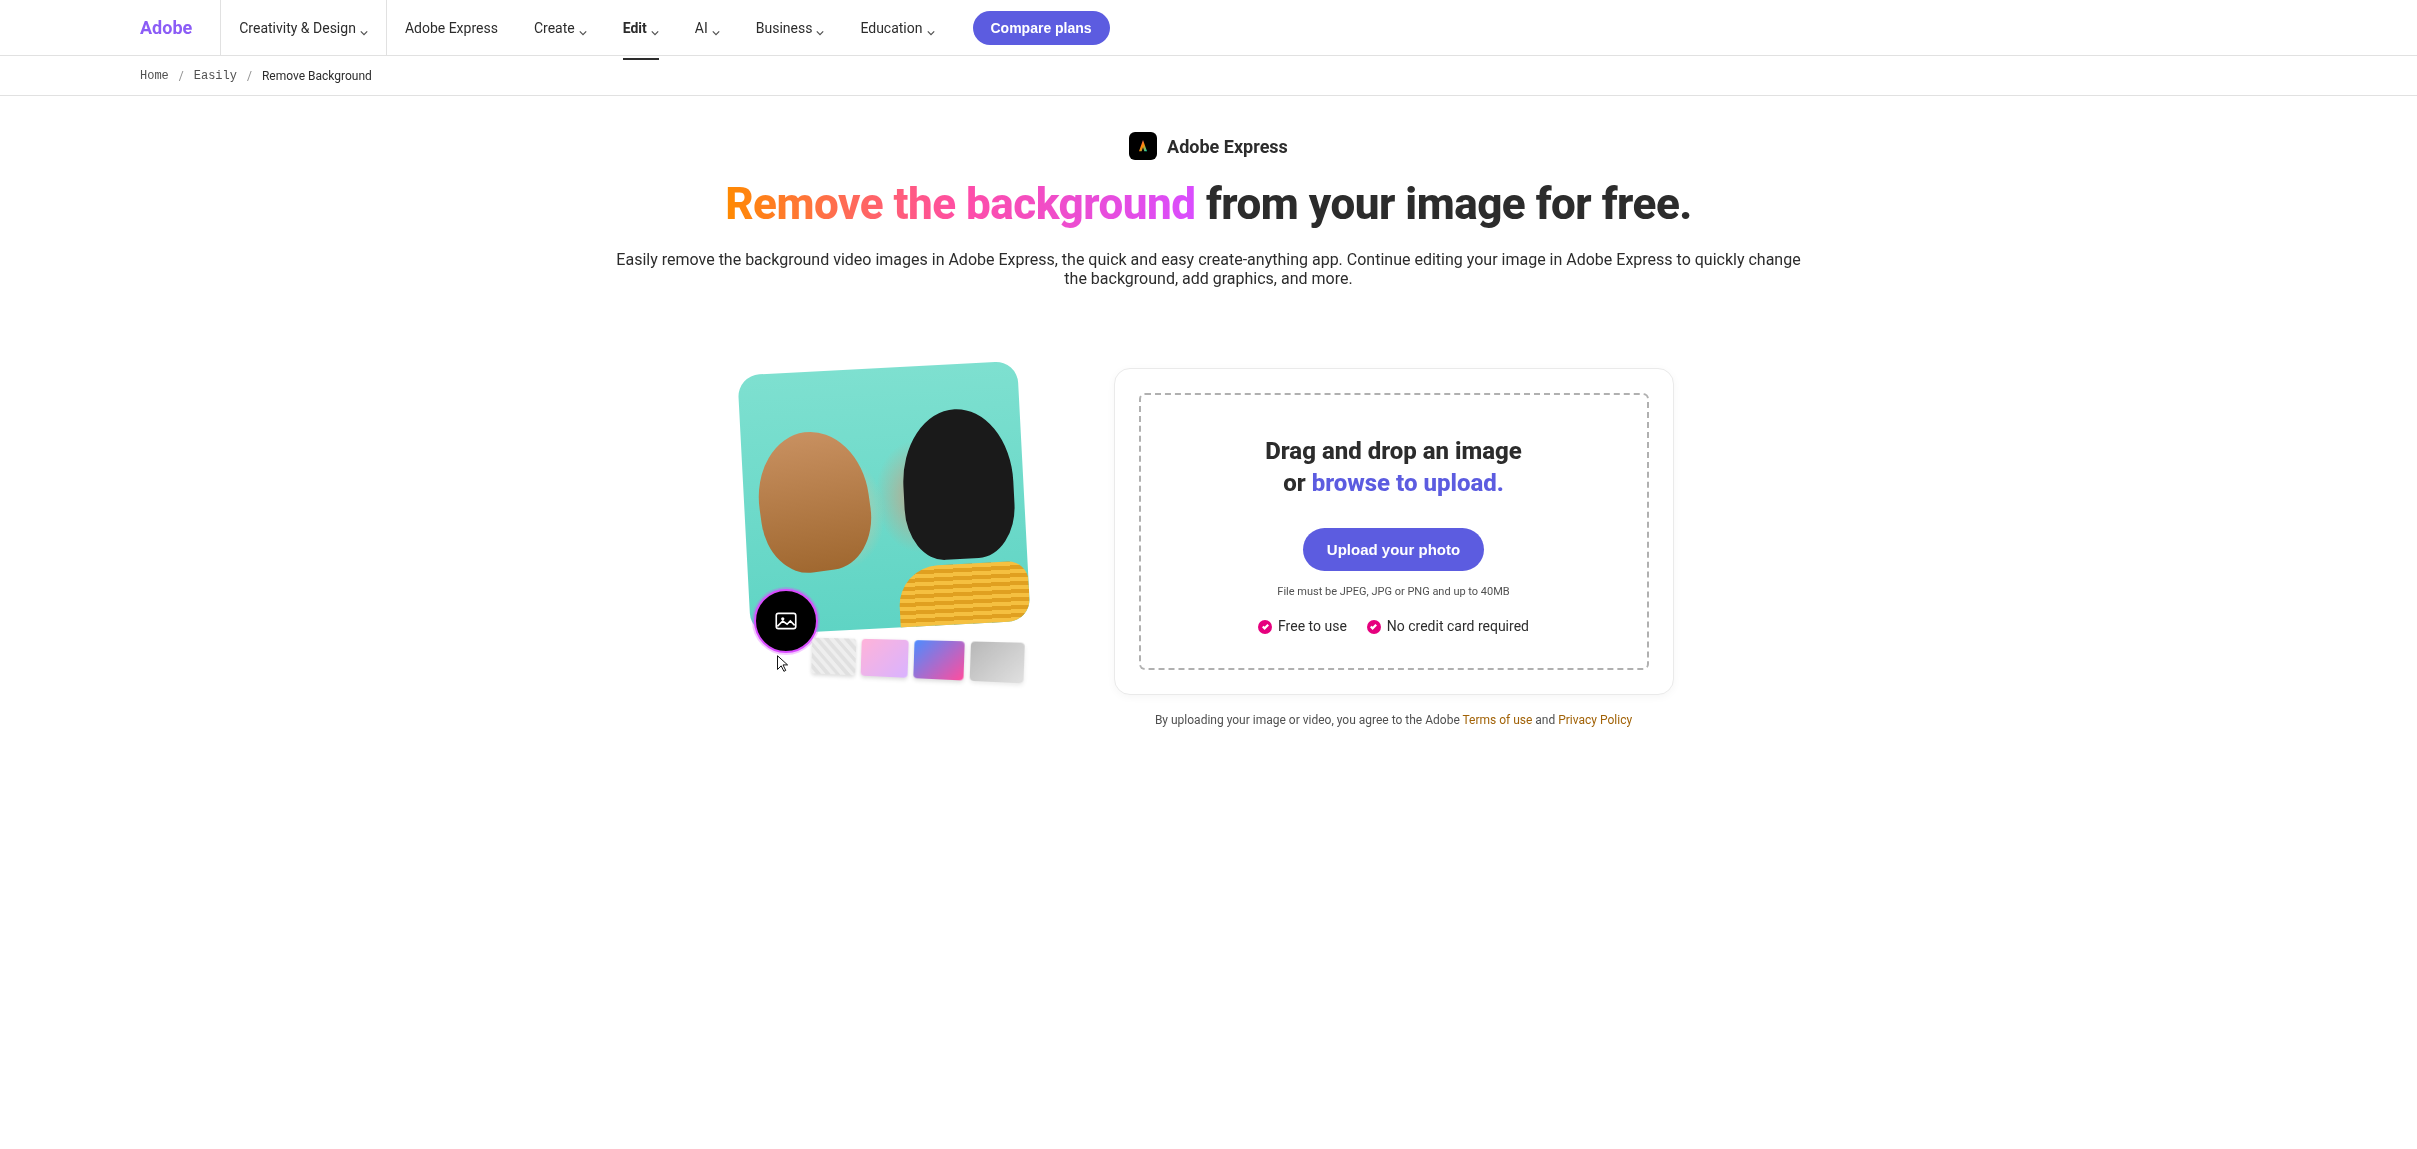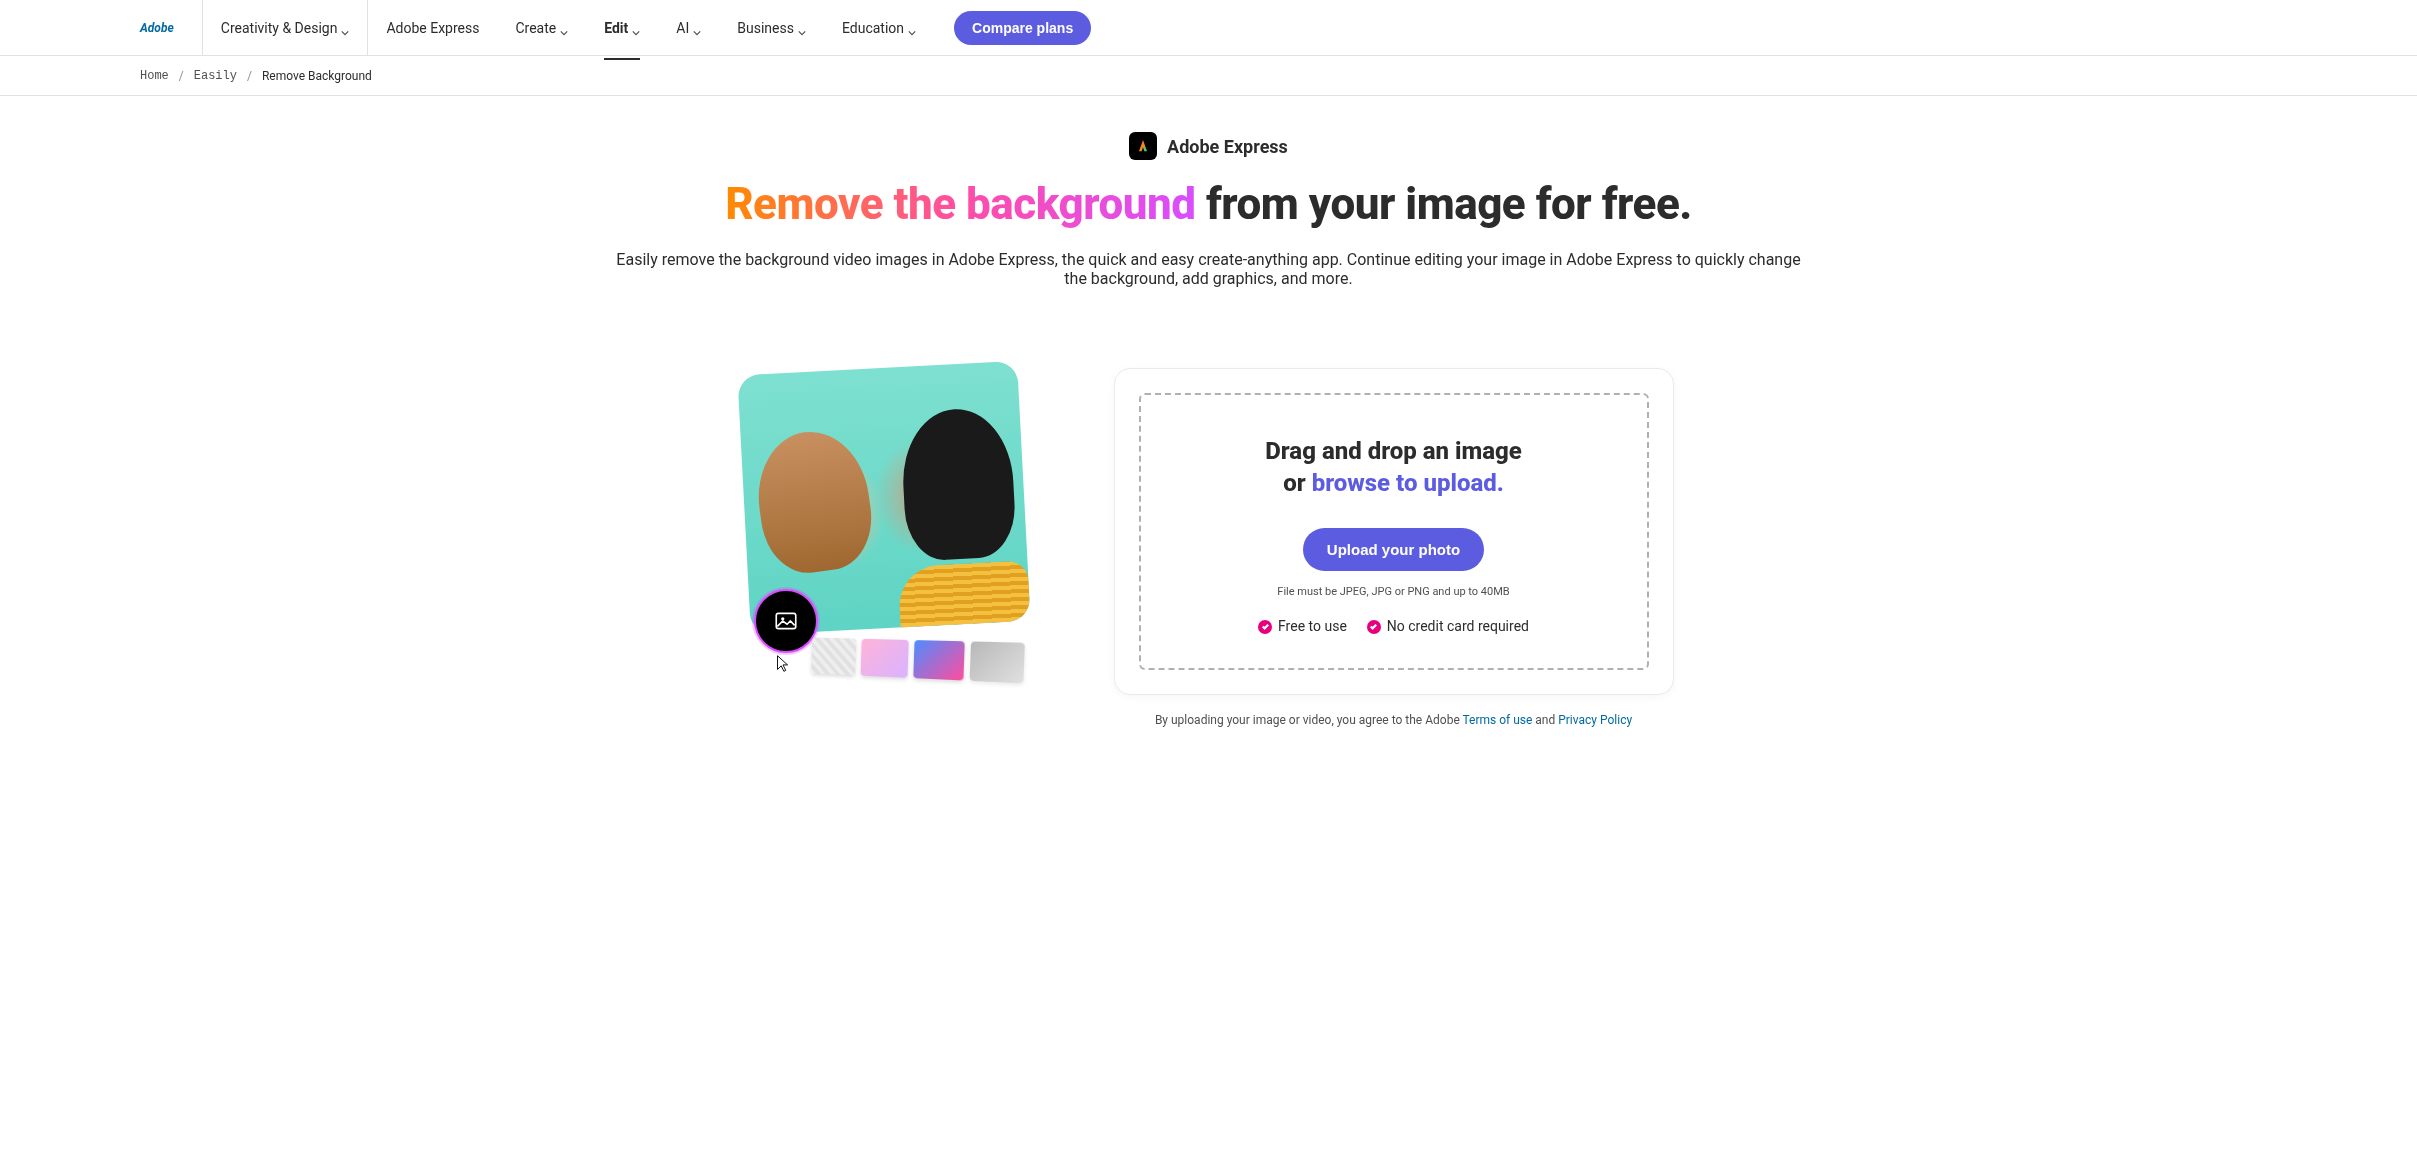--- a/index.html
+++ b/index.html
@@ -1,20 +1,20 @@
 <!DOCTYPE html>
 <html><head>
 <meta charset="utf-8">
 <style>
 * { margin: 0; padding: 0; box-sizing: border-box; }
 body { font-family: -apple-system, BlinkMacSystemFont, "Segoe UI", Roboto, Helvetica, Arial, sans-serif; background: #fff; color: #2c2c2c; }
 
 
 .topnav { border-bottom: 1px solid #e1e1e1; height: 56px; display: flex; align-items: center; padding: 0 40px 0 140px; gap: 0; }
-.brand { color: #0369a1; font-weight: 700; font-size: 12px; padding-right: 28px; font-style: italic; }
+.brand { color: #8b5cf6; font-weight: 700; font-size: 18px; padding-right: 28px; }
 .nav-div { width: 1px; height: 56px; background: #e1e1e1; }
 .nav-item { padding: 0 18px; font-size: 14px; color: #2c2c2c; display: flex; align-items: center; gap: 4px; height: 64px; cursor: pointer; position: relative; }
 .nav-item.active { font-weight: 700; }
 .nav-item.active::after { content:""; position:absolute; left:18px; right:18px; bottom:0; height:2px; background:#2c2c2c; }
 .chev { width: 8px; height: 8px; display: inline-block; }
 .chev svg { width: 8px; height: 8px; }
 .cta { margin-left: 20px; background: #5c5ce0; color: #fff; border: none; border-radius: 20px; padding: 9px 18px; font-weight: 700; font-size: 14px; cursor: pointer; }
 
 
 .breadcrumb-bar { border-bottom: 1px solid #e1e1e1; height: 40px; display: flex; align-items: center; padding: 0 140px; font-size: 12px; color: #505050; gap: 10px; }
@@ -58,21 +58,21 @@
 .dz-title { font-size: 24px; font-weight: 800; line-height: 1.35; }
 .dz-title .browse { color: #5c5ce0; }
 .upload-btn { margin-top: 28px; background:#5c5ce0; color:#fff; border:none; border-radius: 24px; padding: 13px 24px; font-size:15px; font-weight:700; cursor:pointer; }
 .file-note { margin-top: 14px; font-size: 11px; color: #505050; }
 .benefits { margin-top: 20px; display:flex; gap: 20px; justify-content:center; font-size:14px; color:#2c2c2c;}
 .benefits .b { display:flex; align-items:flex-end; gap:6px;}
 .check { width:14px; height:14px; border-radius:50%; background:#e6007e; display:flex; align-items:center; justify-content:center;}
 .check svg { width:9px; height:9px; stroke:#fff; fill:none; stroke-width:2.5; }
 
 .legal { text-align:center; font-size:12px; color:#505050; margin-top:18px; margin-left: auto; }
-.legal a { color:#0369a1; text-decoration:none; }
+.legal a { color:#a16207; text-decoration:none; }
 </style>
 </head>
 <body>
 
 <nav class="topnav">
   <div class="brand">Adobe</div>
   <div class="nav-div"></div>
   <div class="nav-item">
     <span>Creativity &amp; Design</span>
     <span class="chev"><svg viewBox="0 0 10 10">

